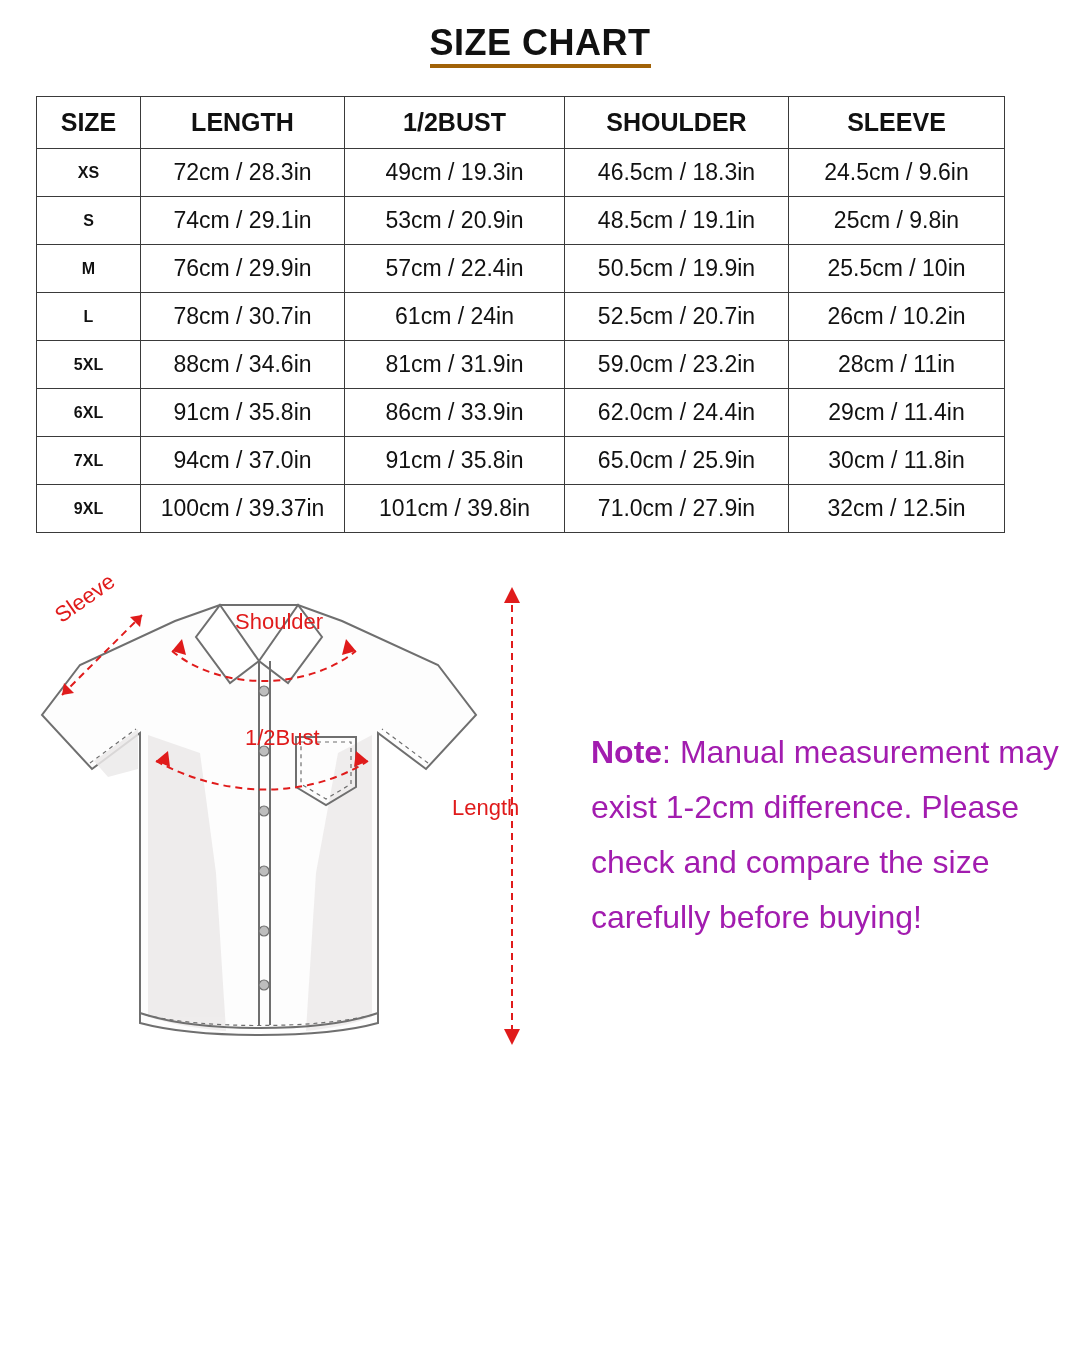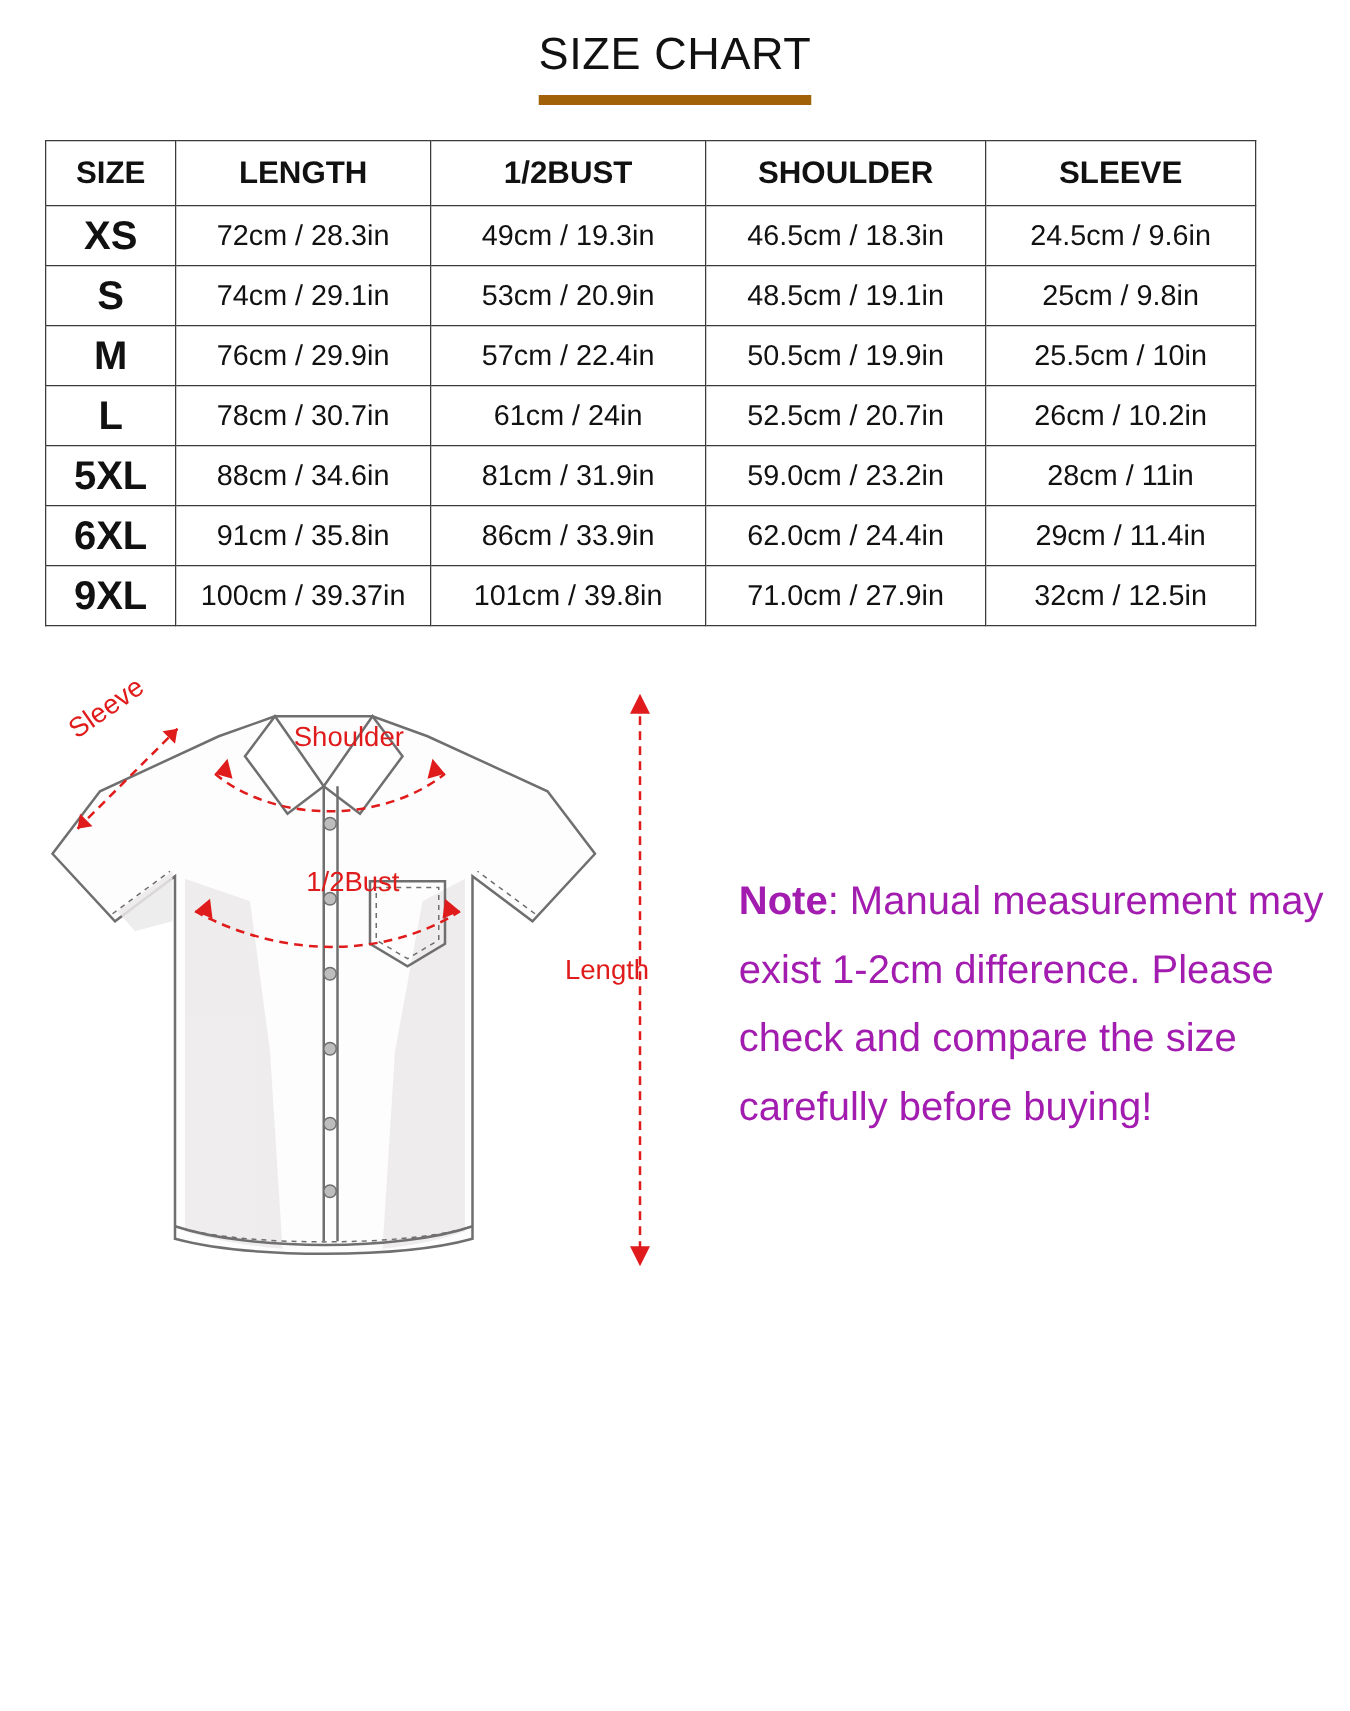--- a/index.html
+++ b/index.html
@@ -20,24 +20,24 @@
   }
 
   
   .title-wrap {
     text-align: center;
     padding-top: 22px;
   }
   .title {
     display: inline-block;
     font-size: 36px;
-    font-weight: normal;
+    font-weight: bold;
     letter-spacing: 0.5px;
-    border-bottom: 8px solid #a16207;
-    padding-bottom: 12px;
+    border-bottom: 4px solid #a16207;
+    padding-bottom: 0;
   }
 
   
   .table-wrap {
     margin: 28px 56px 0 36px;
   }
   table.size-table {
     width: 968px;
     border-collapse: collapse;
     table-layout: fixed;
@@ -51,21 +51,21 @@
     padding: 0 4px;
     white-space: nowrap;
   }
   table.size-table th {
     font-weight: bold;
     font-size: 25px;
     height: 52px;
   }
   table.size-table td.size-col {
     font-weight: bold;
-    font-size: 32px;
+    font-size: 16px;
   }
   col.c-size { width: 104px; }
   col.c-len { width: 204px; }
   col.c-bust { width: 220px; }
   col.c-shoulder { width: 224px; }
   col.c-sleeve { width: 216px; }
 
   
   .lower {
     position: relative;
@@ -170,20 +170,27 @@
             <td>28cm / 11in</td>
           </tr>
           <tr>
             <td class="size-col">6XL</td>
             <td>91cm / 35.8in</td>
             <td>86cm / 33.9in</td>
             <td>62.0cm / 24.4in</td>
             <td>29cm / 11.4in</td>
           </tr>
           <tr>
+            <td class="size-col">7XL</td>
+            <td>94cm / 37.0in</td>
+            <td>91cm / 35.8in</td>
+            <td>65.0cm / 25.9in</td>
+            <td>30cm / 11.8in</td>
+          </tr>
+          <tr>
             <td class="size-col">9XL</td>
             <td>100cm / 39.37in</td>
             <td>101cm / 39.8in</td>
             <td>71.0cm / 27.9in</td>
             <td>32cm / 12.5in</td>
           </tr>
         </tbody>
     </table>
   </div>
 

